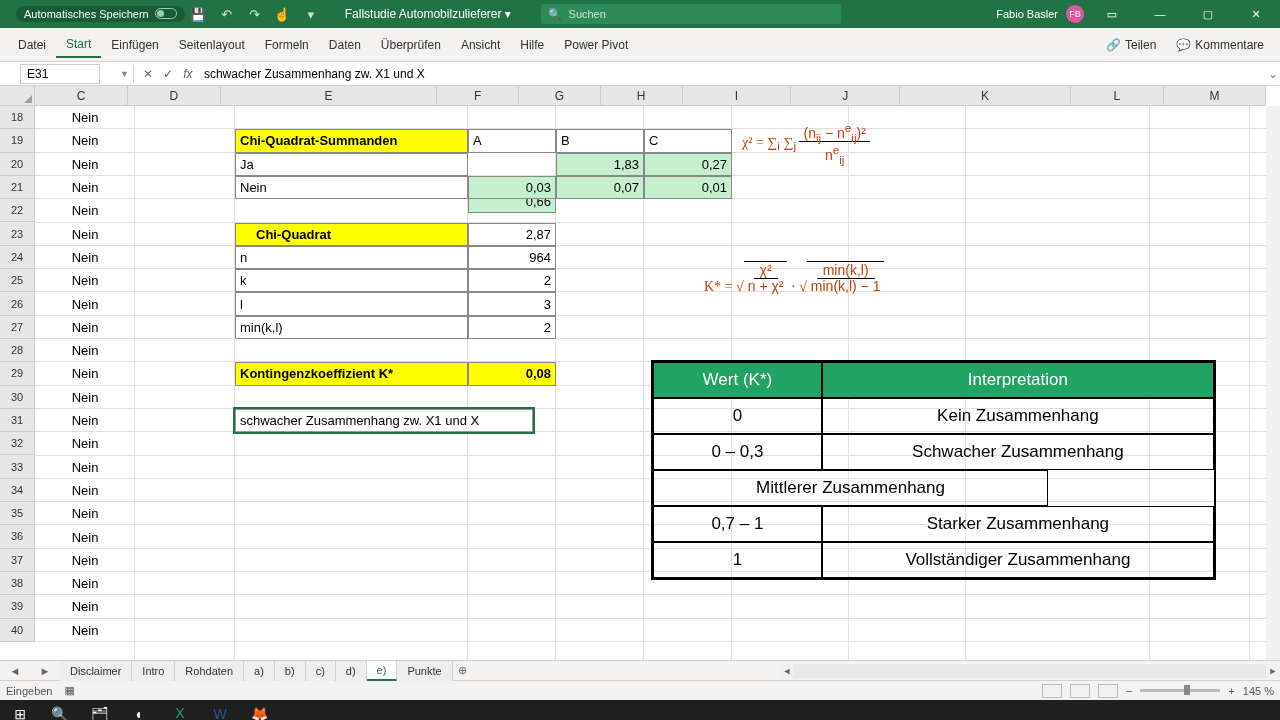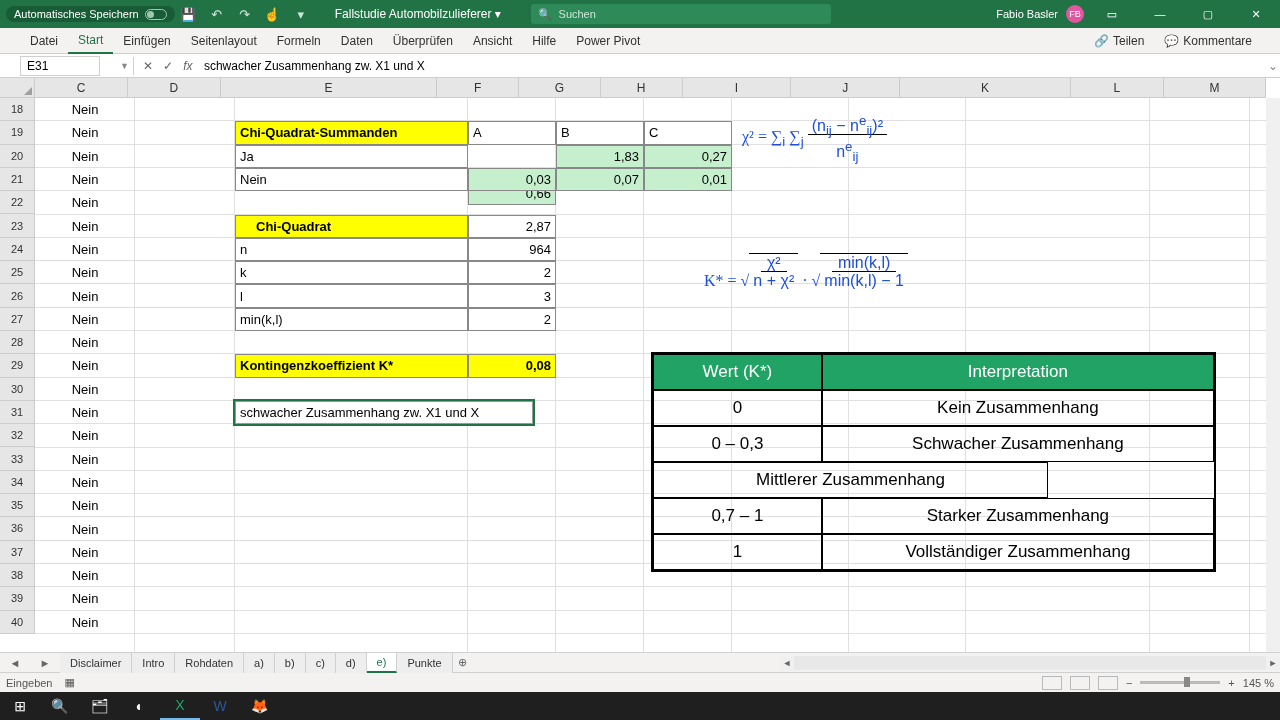--- a/index.html
+++ b/index.html
@@ -1,31 +1,31 @@
 <!DOCTYPE html>
 <html><head>
 <meta charset="utf-8">
 <style>
 * { margin: 0; padding: 0; box-sizing: border-box; font-family: "Segoe UI", Arial, sans-serif; }
 body { background: #fff; width: 1280px; height: 720px; overflow: hidden; position: relative; user-select: none; }
 
 
 .titlebar { height: 28px; background: linear-gradient(#217346,#217346); display: flex; align-items: center; color: #fff; font-size: 11px; }
-.autosave { background: #185c37; padding: 2px 8px; border-radius: 10px; margin-left: 6px; display: flex; align-items: flex-end; gap: 6px; }
+.autosave { background: #185c37; padding: 2px 8px; border-radius: 10px; margin-left: 16px; display: flex; align-items: flex-start; gap: 6px; }
 .toggle { width: 22px; height: 11px; border: 1px solid #a0c8b0; border-radius: 6px; position: relative; }
 .toggle::after { content:''; position:absolute; width:7px; height:7px; background:#a0c8b0; border-radius:50%; left:1px; top:1px; }
 .tb-icon { width: 28px; height: 28px; display:flex; align-items:center; justify-content:center; color:#cde5d8; font-size:13px; }
 .doc-title { margin-left: 20px; font-size: 12px; }
 .search-box { margin-left: 30px; background:#2f8a5a; height:20px; width:300px; border-radius:3px; display:flex; align-items:center; padding:0 8px; gap:6px; color:#cde5d8; font-size:11px; }
 .tb-right { margin-left:auto; display:flex; align-items:center; gap:8px; padding-right:4px; }
 .avatar { width:18px; height:18px; border-radius:50%; background:#e256a0; color:#fff; display:flex; align-items:center; justify-content:center; font-size:9px; }
 .win-btn { width:40px; height:28px; display:flex; align-items:center; justify-content:center; color:#fff; }
 
 
-.ribbon-tabs { height: 26px; background:#f3f2f1; display:flex; align-items:center; border-bottom:1px solid #d0d0d0; font-size:12px; padding: 0 20px; }
+.ribbon-tabs { height: 34px; background:#f3f2f1; display:flex; align-items:center; border-bottom:1px solid #d0d0d0; font-size:12px; padding: 0 8px; }
 .ribbon-tab { padding: 0 10px; height:26px; display:flex; align-items:center; color:#323130; cursor:pointer; }
 .ribbon-tab.active { color:#217346; border-bottom:2px solid #217346; }
 .ribbon-right { margin-left:auto; display:flex; gap:4px; }
 .ribbon-btn { display:flex; align-items:center; gap:4px; padding:0 8px; height:22px; font-size:12px; color:#323130; }
 
 
 .formula-bar { height:24px; background:#fff; display:flex; align-items:center; border-bottom:1px solid #d0d0d0; font-size:12px; }
 .name-box { width:80px; border:1px solid #cfcfcf; height:20px; margin:0 20px; padding:0 6px; display:flex; align-items:center; }
 .fb-sep { width:1px; height:18px; background:#d0d0d0; margin:0 4px; }
 .fb-icon { width:20px; text-align:center; color:#666; }
@@ -54,21 +54,21 @@
 
 .vscroll { position:absolute; right:0; top:20px; width:14px; bottom:0; background:#f0f0f0; }
 
 
 .itable { position:absolute; border:2px solid #000; }
 .itable-row { display:flex; height:36px; }
 .itable-cell { border:1px solid #000; display:flex; align-items:center; justify-content:center; font-size:17px; }
 .itable-hdr { background:#21a366; color:#fff; }
 
 
-.math { position:absolute; font-family: 'Cambria Math','Times New Roman',serif; font-size:16px; color:#1d4ed8; }
+.math { position:absolute; font-family: 'Cambria Math','Times New Roman',serif; font-size:14px; color:#c2410c; }
 
 
 .sheet-strip { height:20px; background:#f3f2f1; display:flex; align-items:center; font-size:11px; border-top:1px solid #d0d0d0; }
 .sheet-nav { width:60px; display:flex; justify-content:space-around; color:#666; }
 .sheet-tab { padding:0 10px; height:20px; border-right:1px solid #d0d0d0; display:flex; align-items:center; background:#eee; color:#333; }
 .sheet-tab.active { background:#fff; color:#217346; border-bottom:2px solid #217346; }
 .sheet-add { width:20px; text-align:center; color:#666; }
 .hscroll { margin-left:auto; width:500px; height:14px; background:#f0f0f0; display:flex; align-items:center; }
 .hs-btn { width:14px; height:14px; display:flex; align-items:center; justify-content:center; font-size:9px; color:#666;}
 .hs-track { flex:1; background:#e8e8e8; height:14px; }

